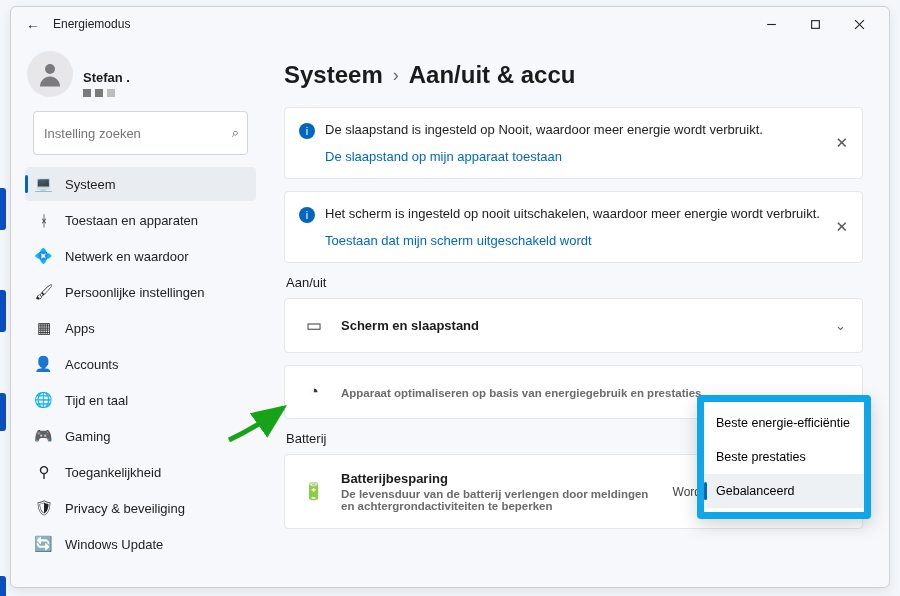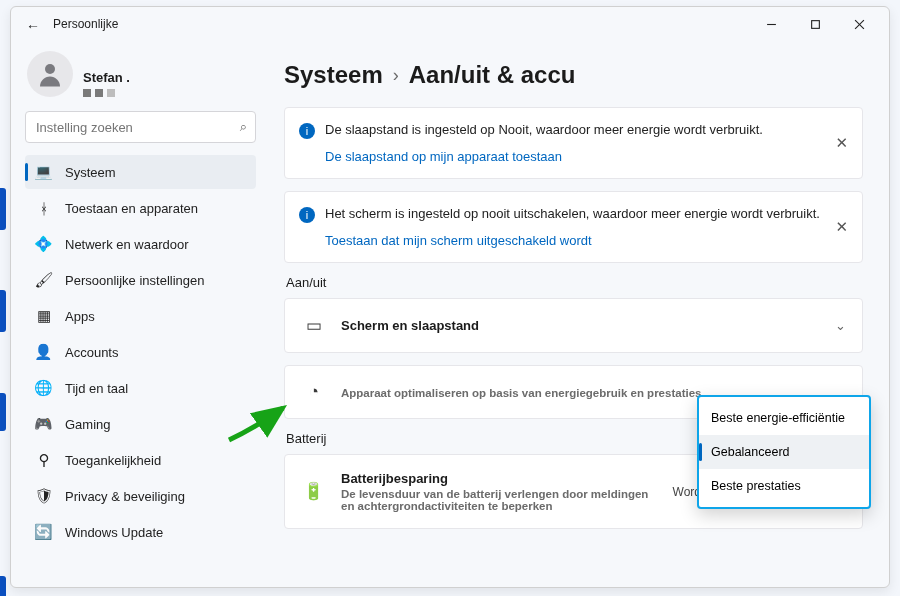--- a/index.html
+++ b/index.html
@@ -16,21 +16,21 @@
 
   .sidebar { width: 255px; padding: 6px 10px 0 14px; }
   .profile { display: flex; align-items: flex-end; gap: 10px; padding: 4px 6px 10px 2px; }
   .avatar { width: 46px; height: 46px; border-radius: 50%; background: #e7e7ea; display: flex; align-items: center; justify-content: center; }
   .avatar svg { width: 30px; height: 30px; fill: #7a7a7f; }
   .profile-name { font-size: 13px; font-weight: 600; color: #1b1b1b; }
   .profile-sub { margin-top: 4px; display:flex; gap:4px;}
   .sq{width:8px;height:8px;background:#7a7a7a;}
   .sq.light{background:#bdbdbd;}
 
-  .search { margin: 4px 0 12px; height: 32px; background: #fff; border: 1px solid #d5d5d9; border-radius: 4px; display: flex; align-items: center; padding: 0 8px 0 10px; font-size: 13px; color: #666; justify-content: space-between; }
+  .search { margin: 4px 8px 12px; height: 44px; background: #fff; border: 1px solid #d5d5d9; border-radius: 4px; display: flex; align-items: center; padding: 0 8px 0 10px; font-size: 13px; color: #666; justify-content: space-between; }
   .search input { border:0; outline:0; flex:1; font-size:13px; background:transparent;}
   .search .mag { font-size: 13px; }
 
   .nav { display: flex; flex-direction: column; gap: 2px; }
   .nav-item { display: flex; align-items: center; gap: 12px; height: 34px; padding: 0 10px; border-radius: 4px; font-size: 13px; color: #222; cursor: pointer; position: relative; }
   .nav-item.active { background: #e9edf2; }
   .nav-item.active::before { content:""; position:absolute; left:0; top:8px; bottom:8px; width:3px; background:#0067c0; border-radius:2px;}
   .nav-ico { width: 18px; display: flex; justify-content: center; font-size: 15px; }
 
   .main { flex: 1; padding: 20px 26px 0 18px; overflow: hidden; position: relative; }
@@ -47,21 +47,21 @@
   .section-title { font-size: 13px; font-weight: 400; margin: 8px 0 8px 2px; color: #1b1b1b; }
 
   .row { display: flex; align-items: center; padding: 16px 16px; gap: 14px; }
   .row-ico { width: 26px; display:flex; justify-content:center; color:#3a3a3a; font-size:17px;}
   .row-body { flex: 1; font-weight: bold; }
   .row-title { font-size: 13px; color:#1b1b1b;}
   .row-sub { font-size: 11.5px; color: #6b6b6b; margin-top:2px;}
   .row-right { display:flex; align-items:center; gap:10px; font-size:12px; color:#444;}
   .chev { font-size: 13px; color:#666; }
 
-  .popup { position:absolute; right:18px; top:354px; width:174px; background:#fff; border:2px solid #0ea5e9; border-radius:4px; padding:4px 0; box-shadow:0 6px 18px rgba(0,0,0,.18); z-index:5;}
+  .popup { position:absolute; right:18px; top:354px; width:174px; background:#fff; border:7px solid #0ea5e9; border-radius:4px; padding:4px 0; box-shadow:0 6px 18px rgba(0,0,0,.18); z-index:5;}
   .popup-item { font-size:12.5px; padding:10px 12px; cursor:pointer; position:relative;}
   .popup-item.selected { background:#eef1f4; }
   .popup-item.selected::before{content:"";position:absolute;left:0;top:8px;bottom:8px;width:3px;background:#0067c0;border-radius:2px;}
 
   .arrow { position:absolute; left:225px; top:398px; z-index:4; pointer-events:none;}
   .arrow svg { width:70px; height:46px; }
 
   .bluebits { position:absolute; left:0; top:58px; width:6px; height:490px; pointer-events:none;}
   .bb { position:absolute; left:0; width:6px; background:#0a4fbf; border-radius:0 3px 3px 0;}
 </style>
@@ -72,21 +72,21 @@
   <div class="bb" style="top:130px;height:42px;"></div>
   <div class="bb" style="top:232px;height:42px;"></div>
   <div class="bb" style="top:335px;height:38px;"></div>
   <div class="bb" style="top:518px;height:28px;"></div>
 </div>
 
 <div class="window">
 
   <div class="titlebar">
     <span class="back">←</span>
-    <span class="title">Persoonlijke</span>
+    <span class="title">Energiemodus</span>
     <div class="winbtn">
         <svg viewBox="0 0 10 10">
           <line x1="1" y1="5" x2="9" y2="5" stroke="#222" stroke-width="1"></line>
         </svg>
       </div>
     <div class="winbtn">
         <svg viewBox="0 0 10 10">
           <rect x="1.5" y="1.5" width="7" height="7" fill="none" stroke="#222" stroke-width="1"></rect>
         </svg>
       </div>
@@ -230,22 +230,22 @@
           </div>
           <div class="row-right">
             <span>Wordt om 20% ingeschakeld</span>
             <span class="chev">⌄</span>
           </div>
         </div>
       </div>
 
       <div class="popup" id="popup">
           <div class="popup-item">Beste energie-efficiëntie</div>
+          <div class="popup-item">Beste prestaties</div>
           <div class="popup-item selected">Gebalanceerd</div>
-          <div class="popup-item">Beste prestaties</div>
         </div>
 
     </div>
   </div>
 </div>
 
 <div class="arrow">
   <svg viewBox="0 0 70 46">
       <defs>
         <marker id="ah" markerWidth="8" markerHeight="8" refX="6" refY="3" orient="auto">

